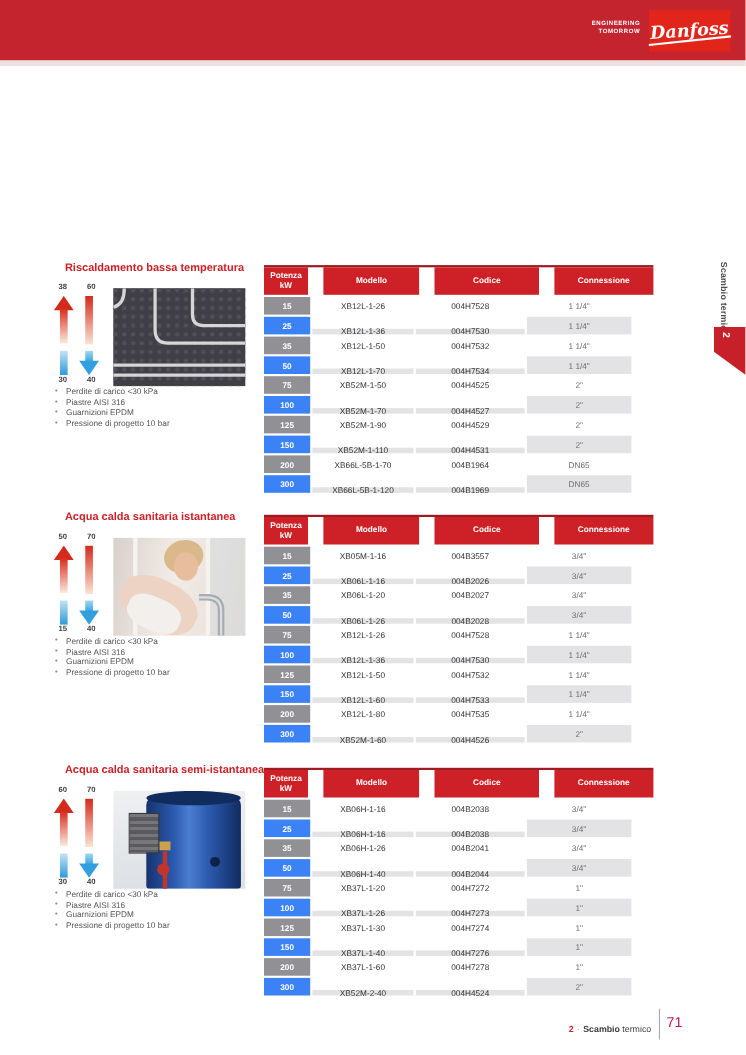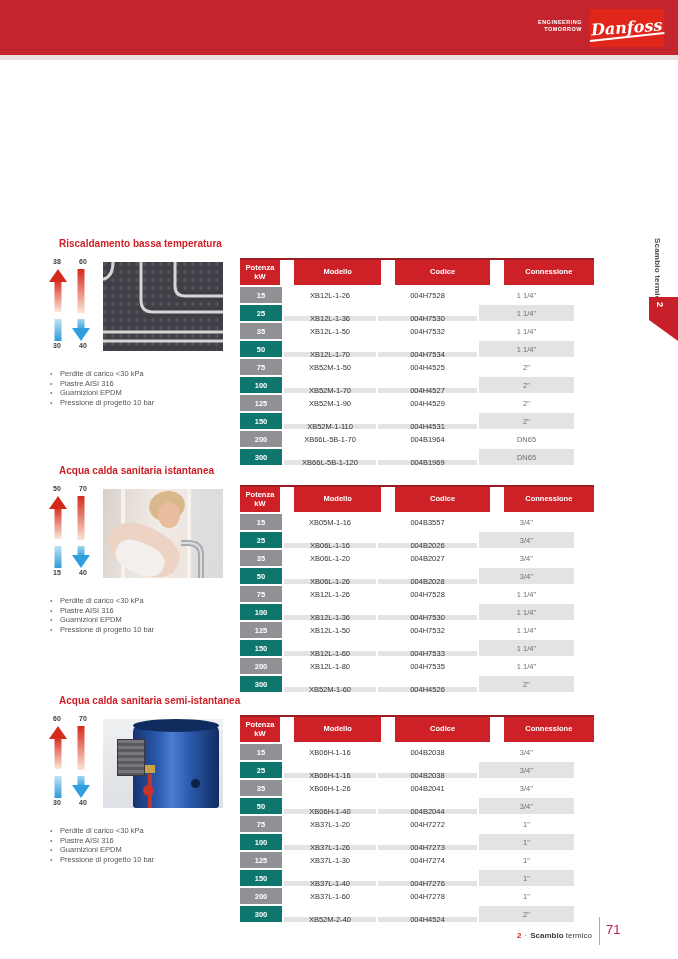--- a/index.html
+++ b/index.html
@@ -78,34 +78,34 @@
   .pt-cap  { position:absolute; left:30px; top:0; width:86px; height:13px; background:#102b5e; border-radius:50%; }
   .pt-body { position:absolute; left:30px; top:5px; width:86px; height:84px; border-radius:8px 8px 3px 3px;
              background:linear-gradient(90deg,#16336e,#2c5bb0 30%,#4a7ed0 45%,#2c5bb0 65%,#122c60); }
   .pt-box  { position:absolute; left:14px; top:20px; width:28px; height:37px; border:1px solid #38383c;
              background:repeating-linear-gradient(#77777b 0 3px, #5a5a5e 3px 6px); }
   .pt-pipe { position:absolute; left:45px; top:55px; width:4px; height:34px; background:#c5342a; }
   .pt-valve{ position:absolute; left:40px; top:66px; width:11px; height:11px; background:#c5342a; border-radius:50%; }
   .pt-brass{ position:absolute; left:42px; top:46px; width:10px; height:8px; background:#c9a24a; }
   .pt-port { position:absolute; left:88px; top:60px; width:9px; height:9px; background:#0e2248; border-radius:50%; }
 
-  .bullets { position:absolute; left:50px; top:131px; list-style:none; }
+  .bullets { position:absolute; left:50px; top:113px; list-style:none; }
   .bullets li { font-size:7.5px; line-height:9.5px; color:#55555a; padding-left:10px; position:relative; }
   .bullets li::before { content:"•"; position:absolute; left:0; top:0; color:#8a8a8e; font-size:7px; }
 
   
   .ptable { position:absolute; left:240px; top:3px; width:354px; }
-  .t-head { display:flex; gap:14px; height:27px; border-top:2px solid #9c1c21;margin-top:17px; }
+  .t-head { display:flex; gap:14px; height:27px; border-top:2px solid #9c1c21; }
   .th { background:#ce2127; color:#fff; font-weight:700; font-size:7.5px; line-height:8.5px;
         display:flex; align-items:center; justify-content:center; text-align:center; white-space:pre-line; }
   .t-row { display:flex; gap:2px; height:16px; margin-top:2px; }
   .td { display:flex; align-items:center; justify-content:center; font-size:7.5px; }
   .c0 { width:42px; }  .c1 { width:92px; } .c2 { width:99px; } .c3 { width:95px; }
   .t-row .c0 { background:#919195; color:#fff; font-weight:700; }
-  .t-row.alt .c0 { background:#0f766e; }
+  .t-row.alt .c0 { background:#3b82f6; }
   .t-row .c1, .t-row .c2 { background:#ffffff; color:#333336; font-weight:400; }
   .t-row.alt .c1, .t-row.alt .c2 { background:#e3e3e5;margin-top:11px; }
   .t-row .c3 { background:#ffffff; color:#6e6e72; }
   .t-row.alt .c3 { background:#e3e3e5; }
 
   
   .footer-chapter { position:absolute; left:0; top:931px; width:592px; text-align:right;
                     font-size:8px; color:#3c3c40; }
   .footer-chapter .f-num { color:#ce2127; font-weight:700; }
   .footer-chapter .f-sep { color:#8a8a8e; margin:0 3px; }

